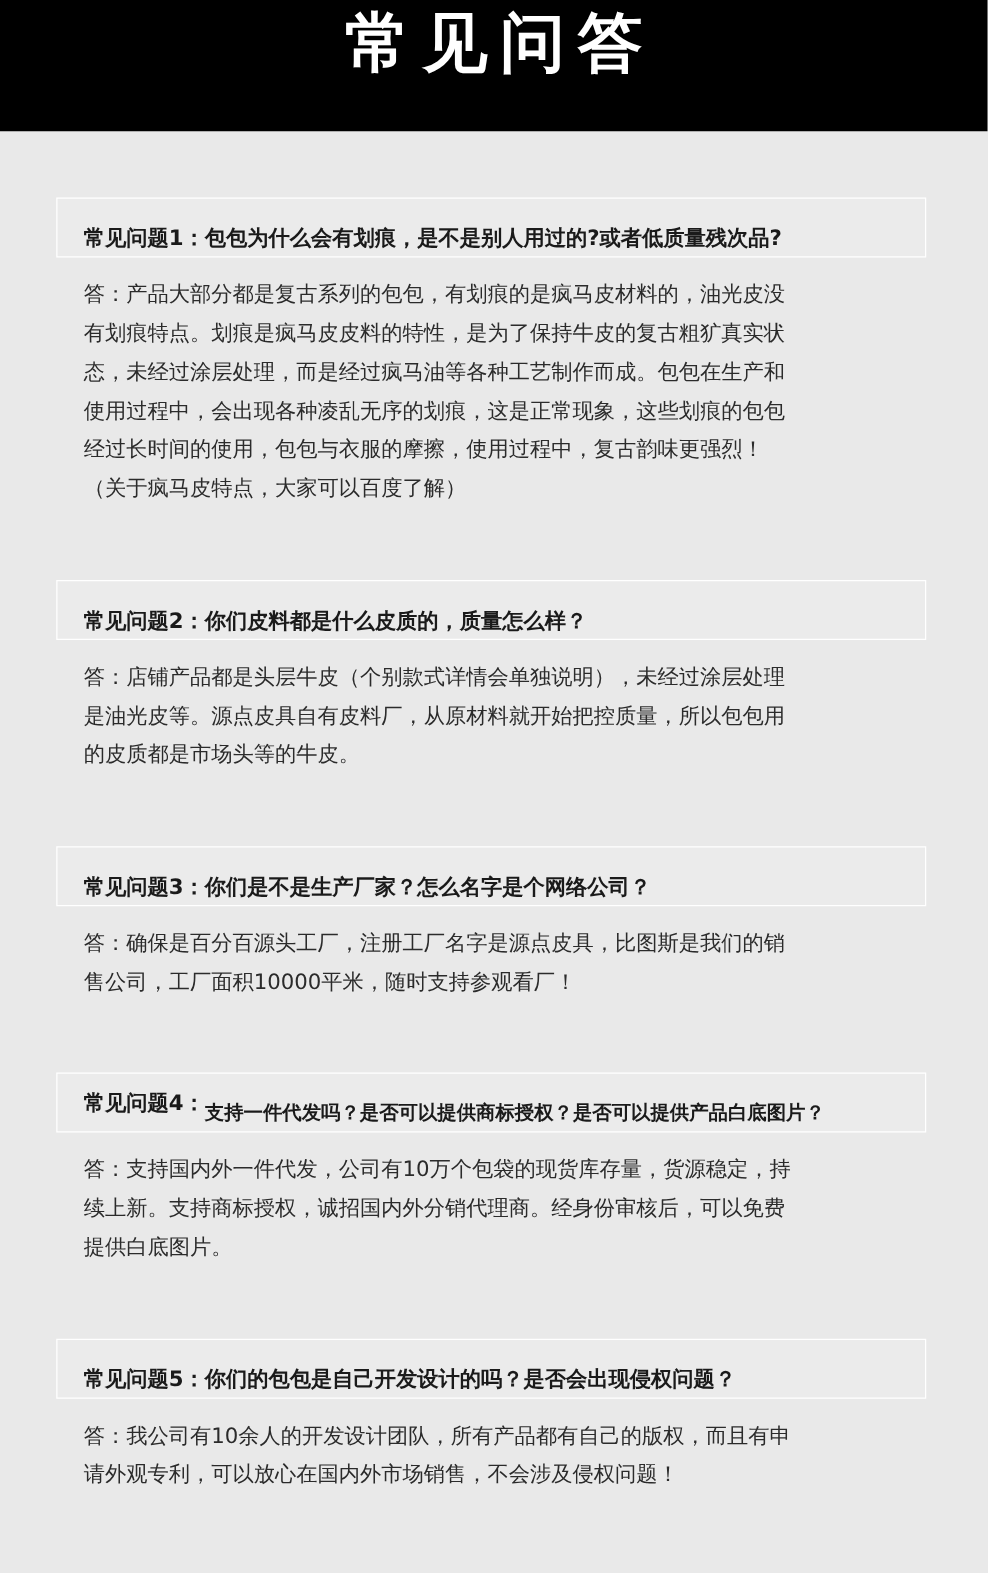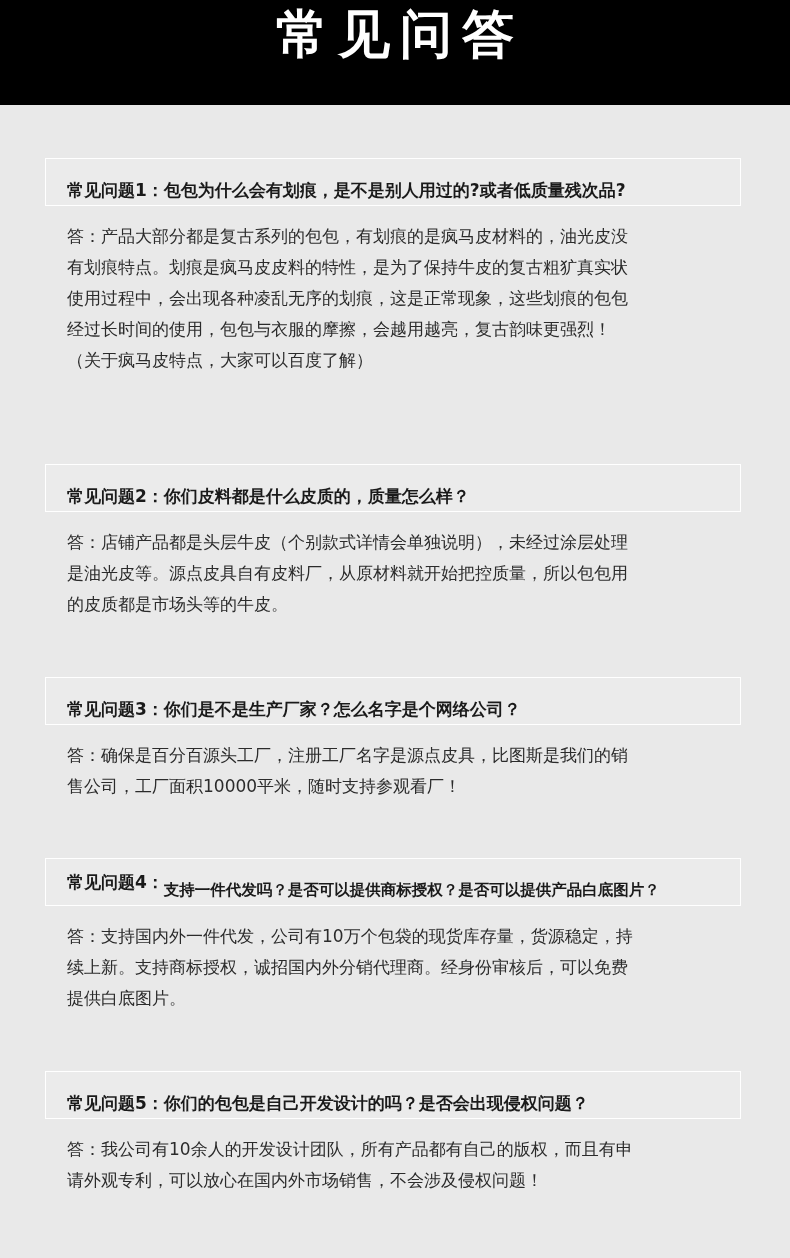--- a/index.html
+++ b/index.html
@@ -63,22 +63,23 @@
 <div class="header">
   <div class="header-title">常见问答</div>
 </div>
 
 <div class="q-box" style="top:158px;">
   <span class="q-text">常见问题1：包包为什么会有划痕，是不是别人用过的?或者低质量残次品?</span>
 </div>
 <div class="answer" style="top:221px;">
   <span class="answer-line">答：产品大部分都是复古系列的包包，有划痕的是疯马皮材料的，油光皮没</span>
   <span class="answer-line">有划痕特点。划痕是疯马皮皮料的特性，是为了保持牛皮的复古粗犷真实状</span>
+  <span class="answer-line">态，未经过涂层处理，而是经过疯马油等各种工艺制作而成。包包在生产和</span>
   <span class="answer-line">使用过程中，会出现各种凌乱无序的划痕，这是正常现象，这些划痕的包包</span>
-  <span class="answer-line">经过长时间的使用，包包与衣服的摩擦，会越用越亮，复古韵味更强烈！</span>
+  <span class="answer-line">经过长时间的使用，包包与衣服的摩擦，使用过程中，复古韵味更强烈！</span>
   <span class="answer-line">（关于疯马皮特点，大家可以百度了解）</span>
 </div>
 
 <div class="q-box" style="top:464px;">
   <span class="q-text">常见问题2：你们皮料都是什么皮质的，质量怎么样？</span>
 </div>
 <div class="answer" style="top:527px;">
   <span class="answer-line">答：店铺产品都是头层牛皮（个别款式详情会单独说明），未经过涂层处理</span>
   <span class="answer-line">是油光皮等。源点皮具自有皮料厂，从原材料就开始把控质量，所以包包用</span>
   <span class="answer-line">的皮质都是市场头等的牛皮。</span>

